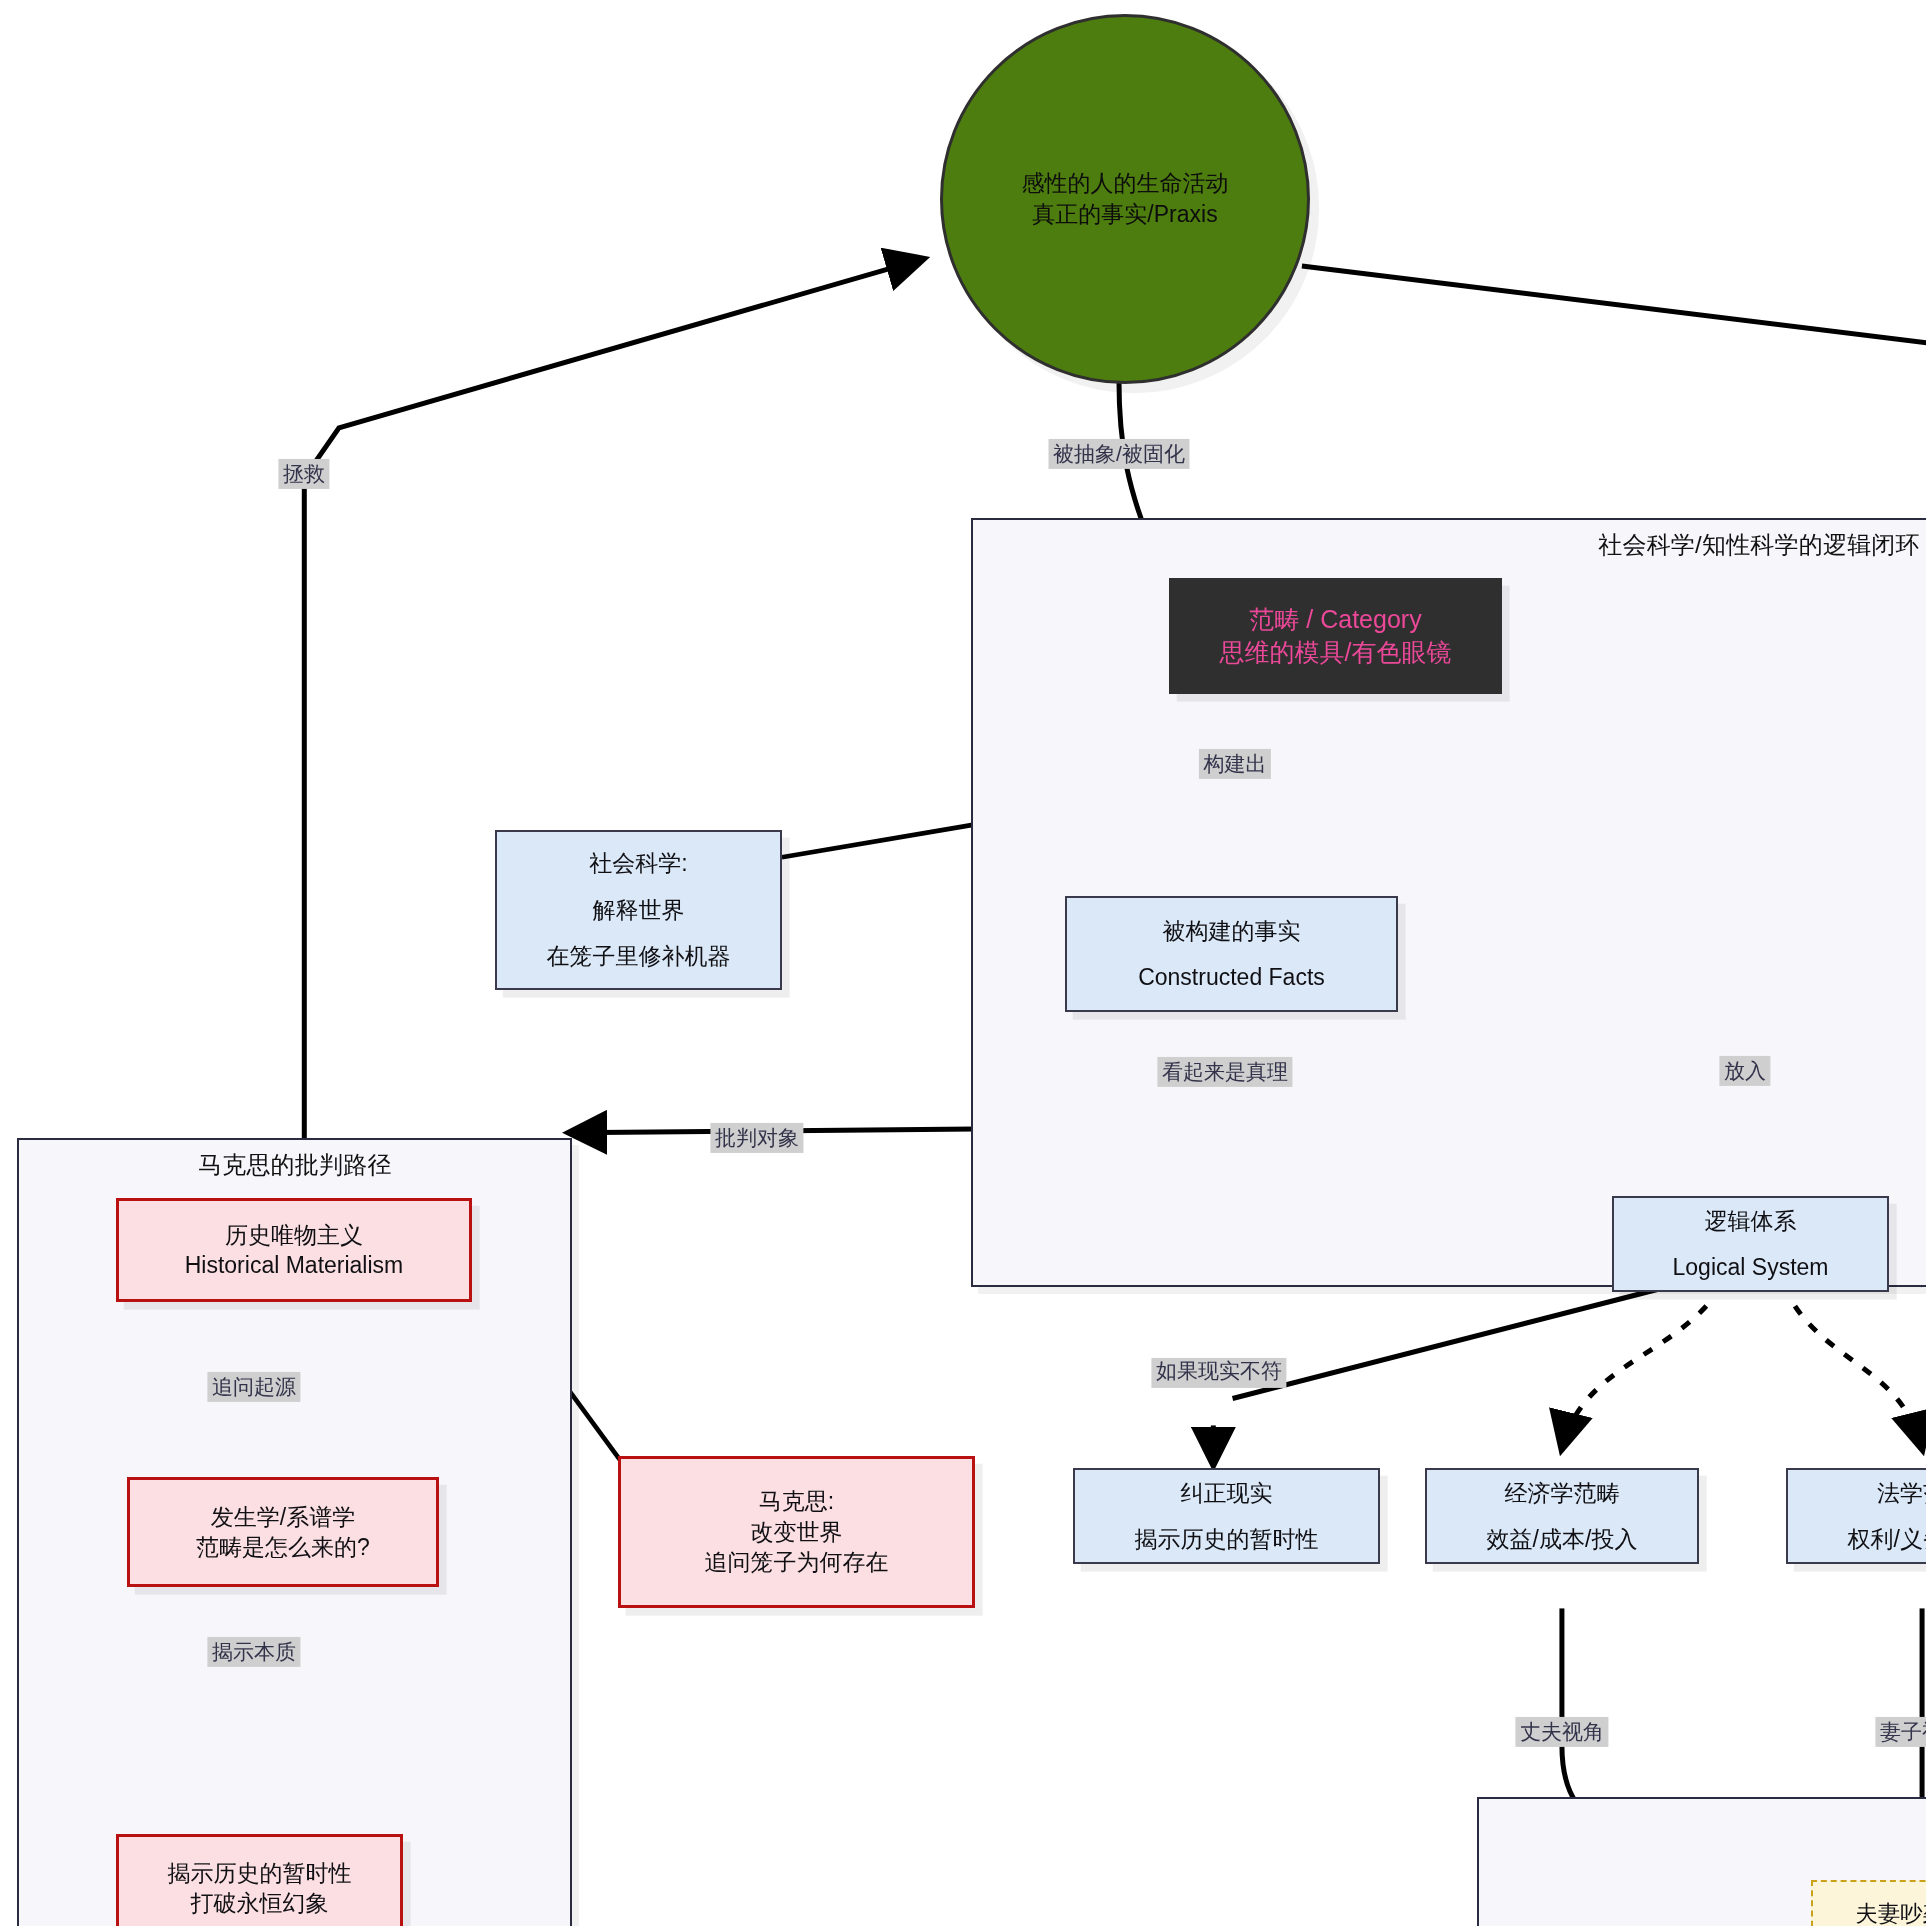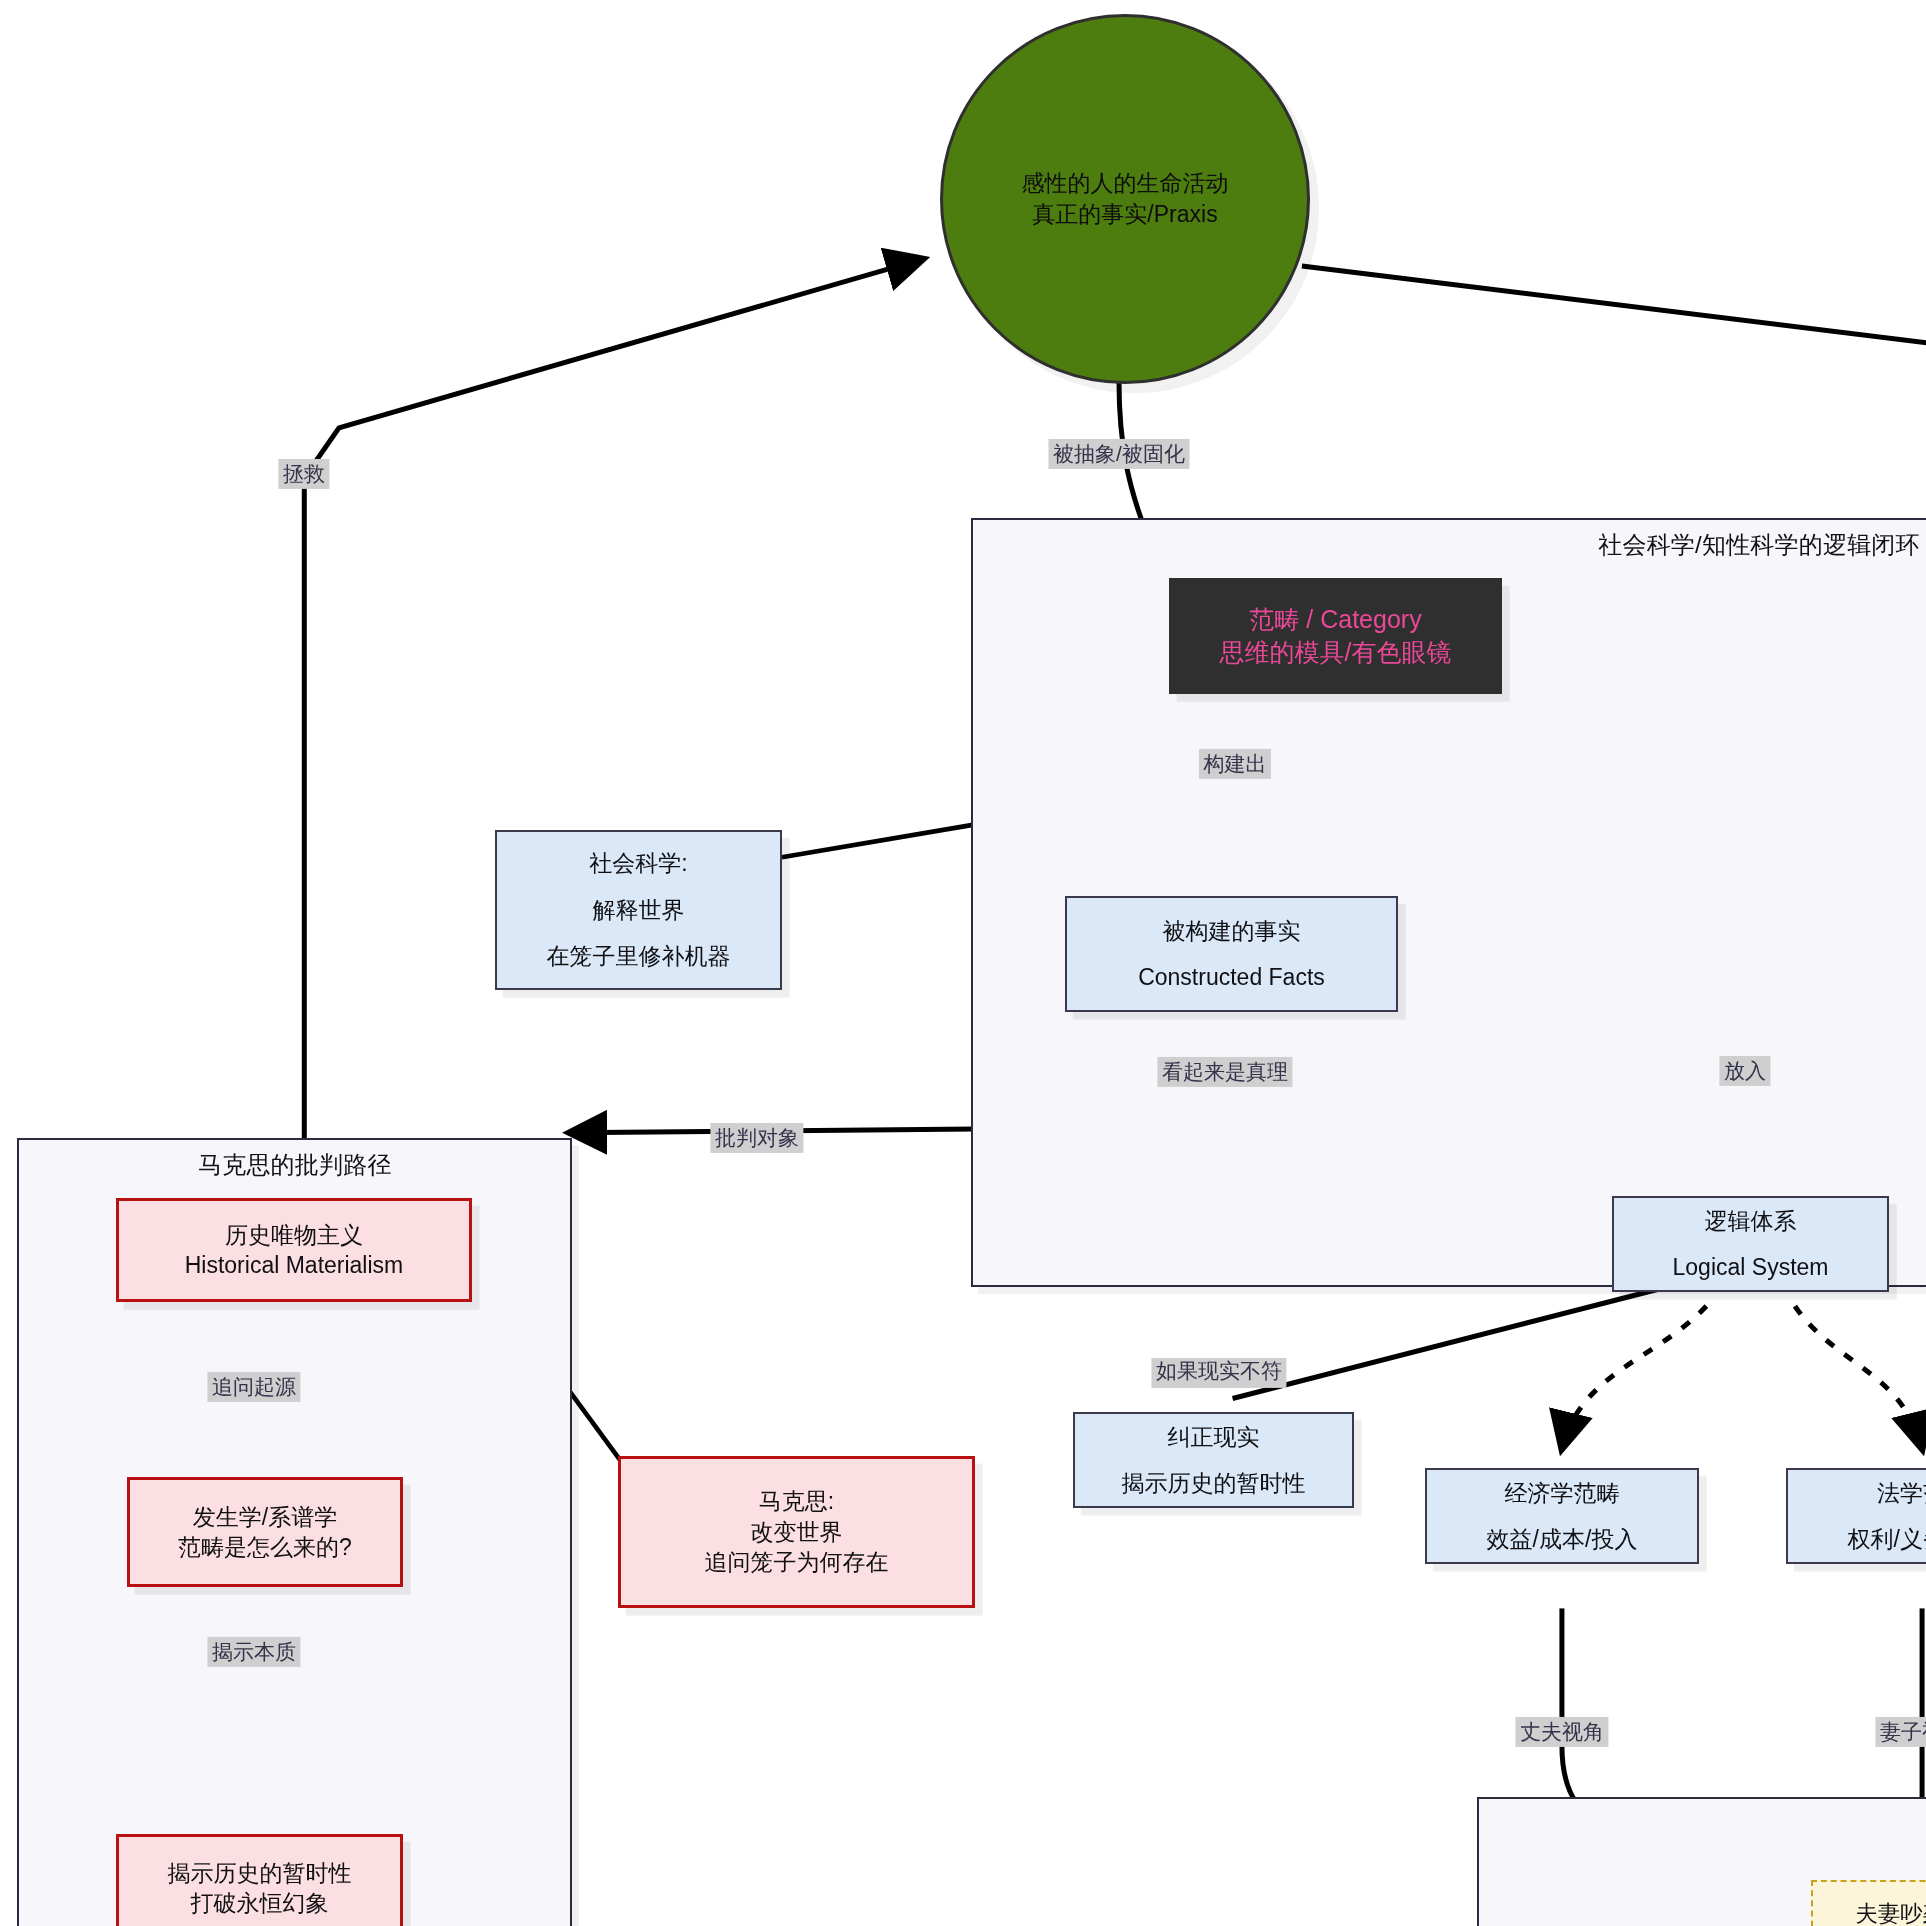--- a/index.html
+++ b/index.html
@@ -166,41 +166,41 @@
     <span class="ln">社会科学:</span>
     <span class="ln">解释世界</span>
     <span class="ln">在笼子里修补机器</span>
   </div>
 
   <div class="node n-blue" style="left:1612px;top:1196px;width:277px;height:96px;">
     <span class="ln">逻辑体系</span>
     <span class="ln">Logical System</span>
   </div>
 
-  <div class="node n-blue" style="left:1073px;top:1412px;width:281px;height:96px;">
+  <div class="node n-blue" style="left:1073px;top:1468px;width:307px;height:96px;">
     <span class="ln">纠正现实</span>
     <span class="ln">揭示历史的暂时性</span>
   </div>
 
   <div class="node n-blue" style="left:1425px;top:1468px;width:274px;height:96px;">
     <span class="ln">经济学范畴</span>
     <span class="ln">效益/成本/投入</span>
   </div>
 
   <div class="node n-blue" style="left:1786px;top:1468px;width:274px;height:96px;">
     <span class="ln">法学范畴</span>
     <span class="ln">权利/义务/契约</span>
   </div>
 
   <div class="node n-red" style="left:116px;top:1198px;width:356px;height:104px;">
     <span class="ln">历史唯物主义</span>
     <span class="ln">Historical Materialism</span>
   </div>
 
-  <div class="node n-red" style="left:127px;top:1477px;width:276px;height:110px;">
+  <div class="node n-red" style="left:127px;top:1477px;width:312px;height:110px;">
     <span class="ln">发生学/系谱学</span>
     <span class="ln">范畴是怎么来的?</span>
   </div>
 
   <div class="node n-red" style="left:618px;top:1456px;width:357px;height:152px;">
     <span class="ln">马克思:</span>
     <span class="ln">改变世界</span>
     <span class="ln">追问笼子为何存在</span>
   </div>
 

